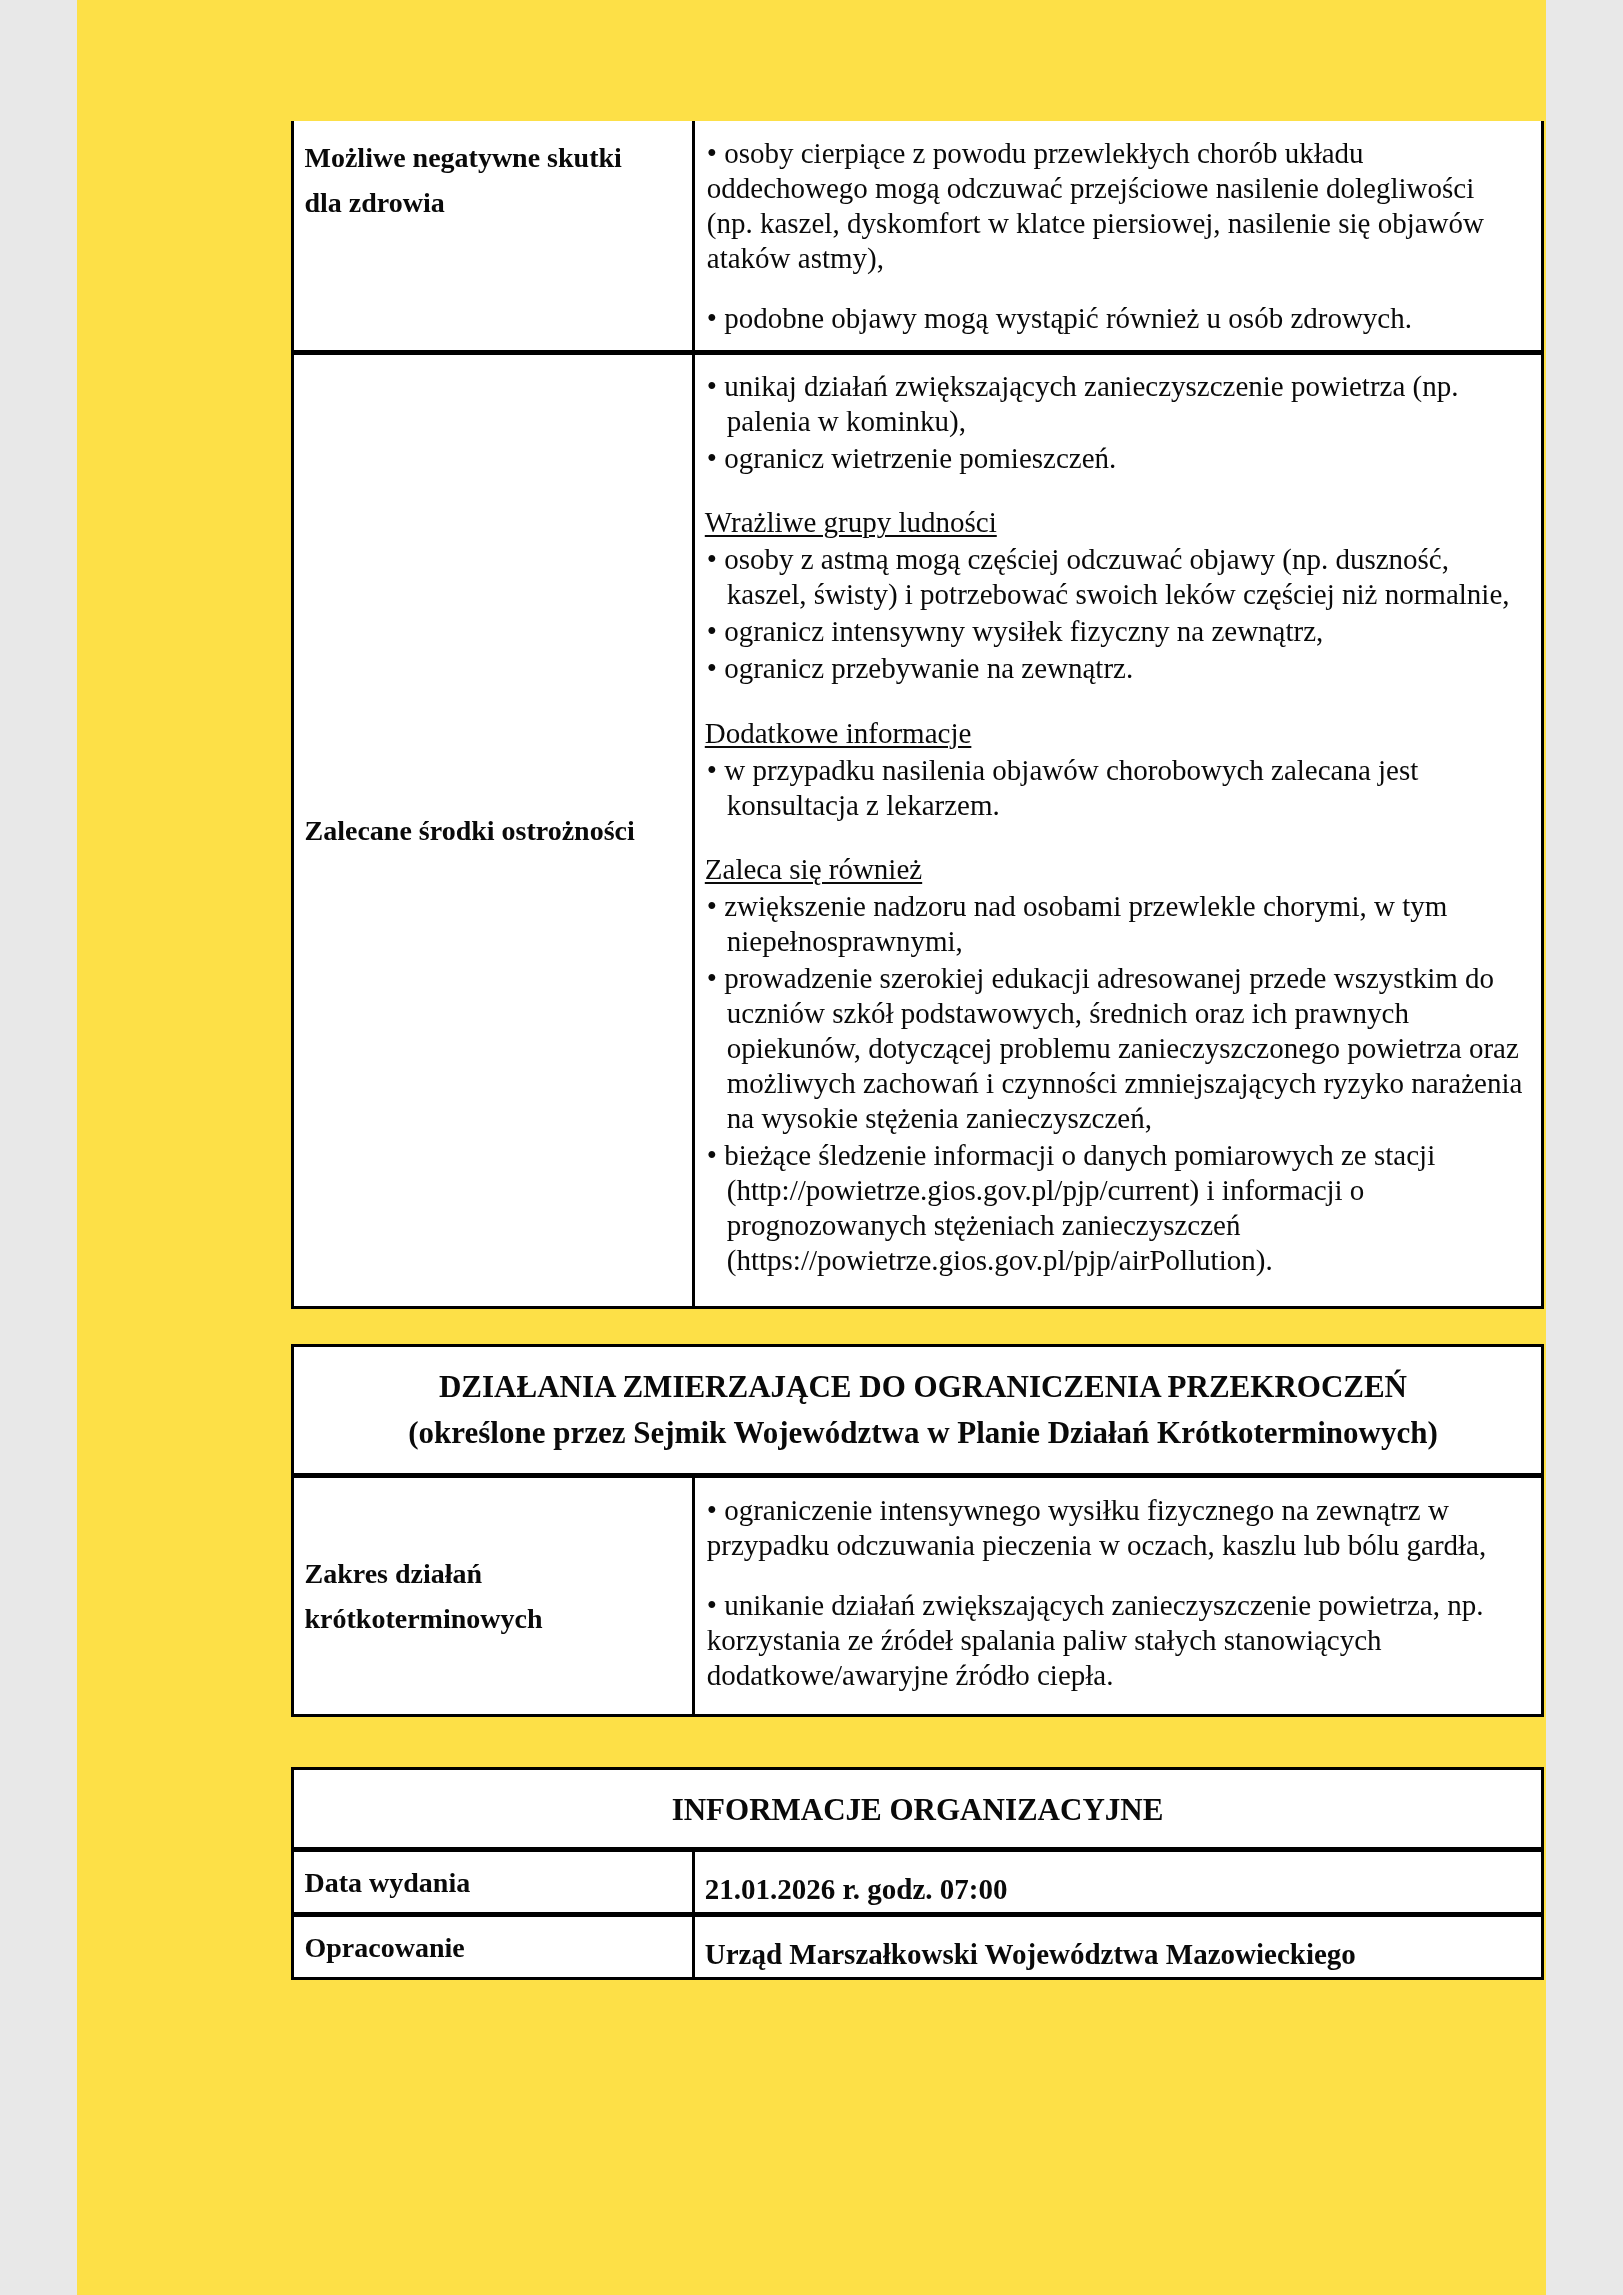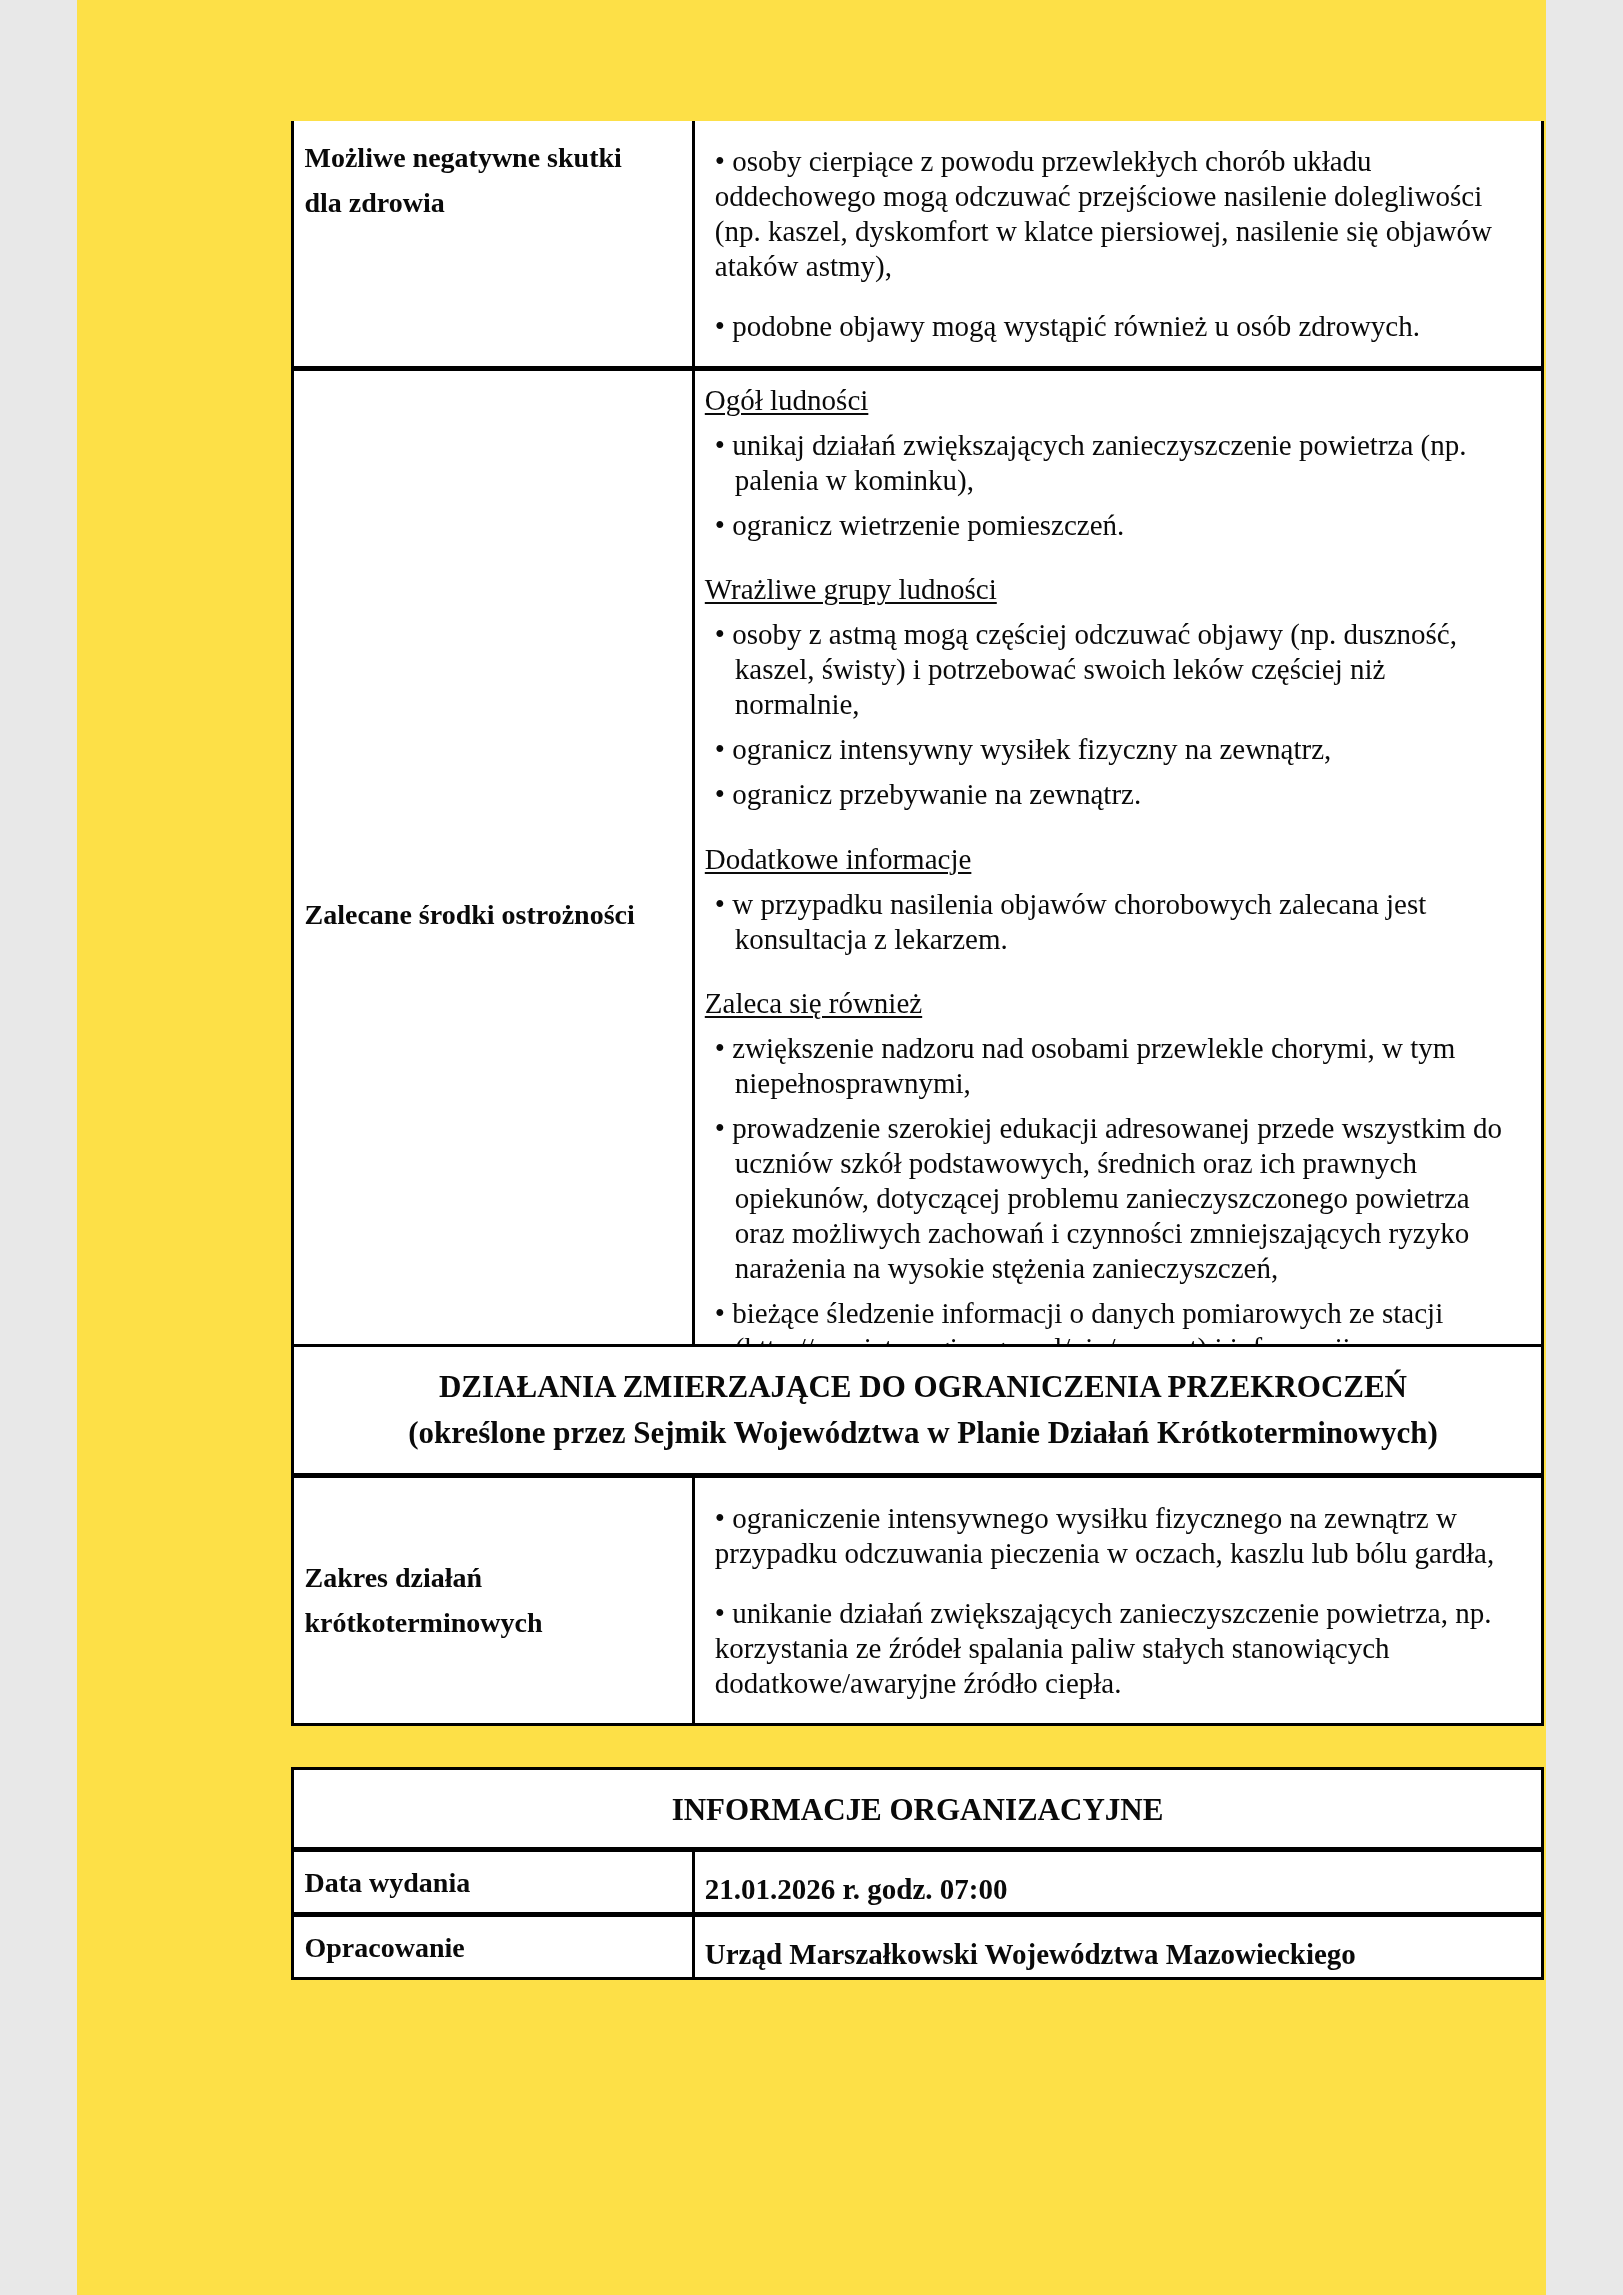--- a/index.html
+++ b/index.html
@@ -36,21 +36,21 @@
   .label-inner { display:block; }
   .w-narrow .label-inner { max-width:347px; }
 
   .body-cell {
     flex:1 1 auto; box-sizing:border-box;
     padding:11.8px 14.4px 11.8px 9.8px;
     font-size:29px; line-height:35px;
   }
   .body-cell.pt { padding-top:13px; }
 
-  .li { margin:10px; }
+  .li { margin:2px; }
   .li .b::after { content:"\00a0"; }
   .hang { padding-left:20px; text-indent:-20px; }
   .gap { margin-top:25px; }
 
   .section + .section { margin-top:29.5px; }
   .sec-h {
     margin:0;
     text-decoration:underline;
     text-decoration-thickness:2px;
     text-underline-offset:3.3px;
@@ -89,21 +89,20 @@
       </div>
     </div>
 
     <div class="trow r2 sep">
       <div class="label-cell">
         <span class="label-inner">Zalecane środki ostrożności</span>
       </div>
       <div class="body-cell">
 
         <div class="section">
-          <p class="sec-h">Ogół ludności</p>
           <p class="li hang"><span class="b">•</span><span>unikaj działań zwiększających zanieczyszczenie powietrza (np. palenia w kominku),</span></p>
           <p class="li hang"><span class="b">•</span><span>ogranicz wietrzenie pomieszczeń.</span></p>
         </div>
 
         <div class="section">
           <p class="sec-h">Wrażliwe grupy ludności</p>
           <p class="li hang"><span class="b">•</span><span>osoby z astmą mogą częściej odczuwać objawy (np. duszność, kaszel, świsty) i potrzebować swoich leków częściej niż normalnie,</span></p>
           <p class="li hang"><span class="b">•</span><span>ogranicz intensywny wysiłek fizyczny na zewnątrz,</span></p>
           <p class="li hang"><span class="b">•</span><span>ogranicz przebywanie na zewnątrz.</span></p>
         </div>

